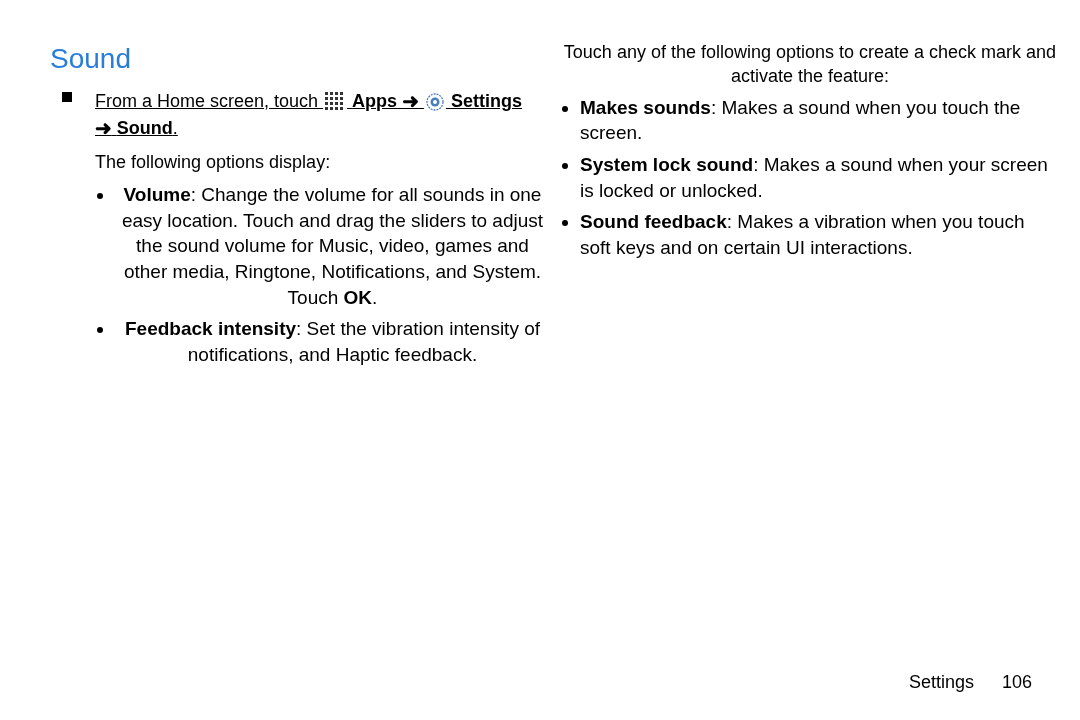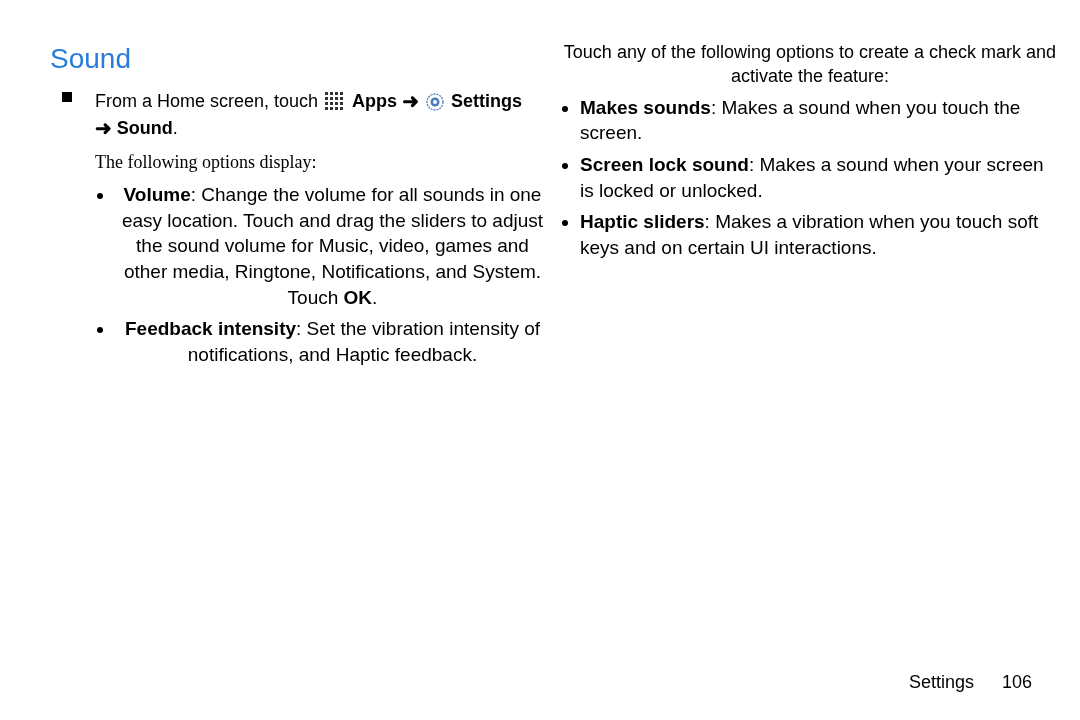--- a/index.html
+++ b/index.html
@@ -33,20 +33,21 @@
     font-size: 28px;
     margin: 0 0 10px 0;
   }
   .intro {
     margin: 0 0 12px 0;
   }
   .nav-step {
     position: relative;
     margin: 0 0 6px 0;
     padding-left: 45px;
+    text-decoration: underline;
   }
   .nav-step .square {
     position: absolute;
     left: 12px;
     top: 4px;
     width: 10px;
     height: 10px;
     background: #000;
   }
   .bold { font-weight: bold; }
@@ -64,21 +65,20 @@
   .settings-icon {
     display: inline-block;
     width: 18px;
     height: 18px;
     vertical-align: -4px;
     margin: 0 2px;
   }
   .following {
     padding-left: 45px;
     margin: 8px 0 8px 0;
-    font-family: Liberation Serif, serif;
   }
   ul.options {
     list-style: disc;
     padding-left: 65px;
     margin: 0;
     font-size: 19px;
     text-align: center;
   }
   ul.options > li {
     margin-bottom: 6px;
@@ -171,24 +171,24 @@
     <div class="col right">
 
 
       <div class="block">
         <p>Touch any of the following options to create a check mark and activate the feature:</p>
         <ul class="right-opts">
           <li>
             <span class="lead bold">Makes sounds</span><span>: Makes a sound when you touch the screen.</span>
           </li>
           <li>
-            <span class="lead bold">Screen lock sound</span><span>: Makes a sound when your screen is locked or unlocked.</span>
+            <span class="lead bold">System lock sound</span><span>: Makes a sound when your screen is locked or unlocked.</span>
           </li>
           <li>
-            <span class="lead bold">Haptic sliders</span><span>: Makes a vibration when you touch soft keys and on certain UI interactions.</span>
+            <span class="lead bold">Sound feedback</span><span>: Makes a vibration when you touch soft keys and on certain UI interactions.</span>
           </li>
         </ul>
       </div>
 
     </div>
   </div>
 
   <div class="footer">
     <span>Settings</span><span class="sep"></span><span>106</span>
   </div>

